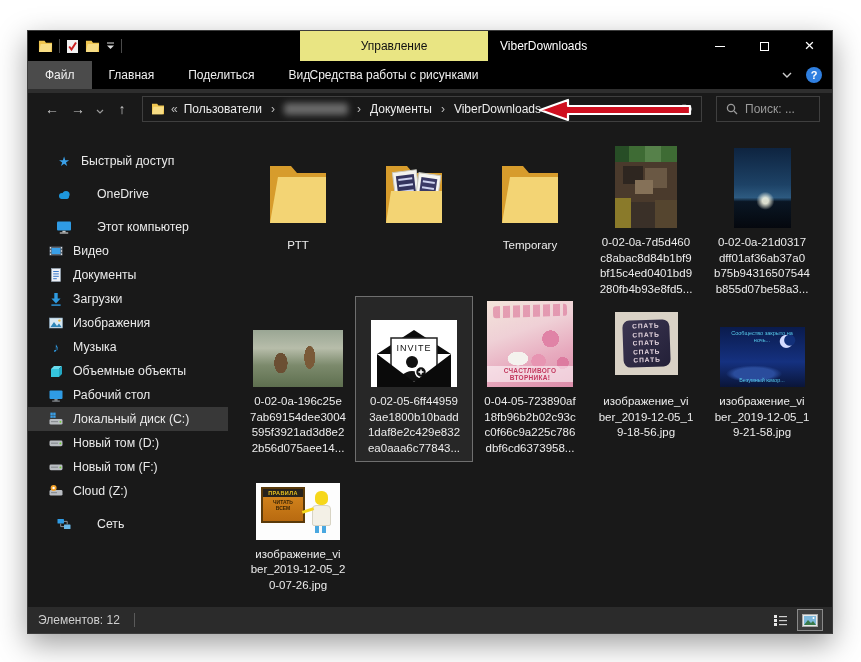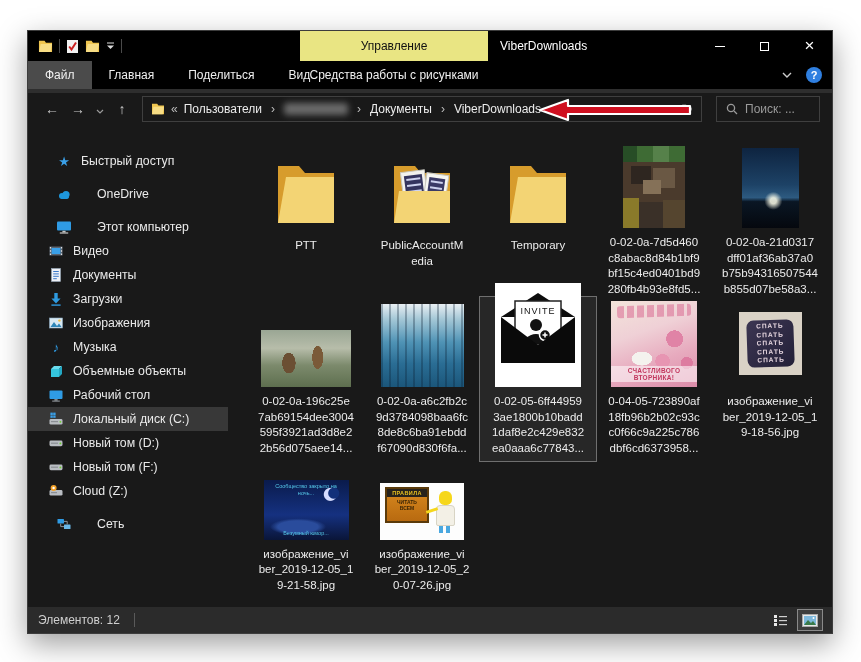--- a/index.html
+++ b/index.html
@@ -47,39 +47,39 @@
   .body { flex:1; display:flex; min-height:0; position:relative; }
   .sidebar { width:200px; flex:0 0 200px; padding-top:24px; font-size:12.3px; }
   .side-item { height:24px; display:flex; align-items:center; gap:9px; padding-left:28px; color:#eaeaea; white-space:nowrap; }
   .side-item.child { padding-left:20px; }
   .side-item.gap { margin-top:9px;gap:25px; }
   .side-item.sel { background:#383838; }
   .side-item svg, .side-item .uicon { flex:0 0 16px; }
   .uicon { width:16px; text-align:center; font-size:13px; }
 
   .content { position:relative; flex:1; }
-  .files { position:absolute; left:20px; top:16px; display:grid; grid-template-columns:repeat(5,116px); grid-template-rows:156px 164px 132px; }
+  .files { position:absolute; left:12px; top:16px; display:grid; grid-template-columns:repeat(5,116px); grid-template-rows:156px 164px 132px; }
   .cell { display:flex; flex-direction:column; align-items:center; padding-top:2px; }
   .cell.sel { background:rgba(120,120,120,.16); outline:1px solid #6f6f6f; }
   .tz { height:88px; width:100%; display:flex; align-items:flex-end; justify-content:center; }
   .flabel { margin-top:7px; font-size:11.5px; line-height:15.5px; text-align:center; white-space:pre-line; color:#ececec; }
 
   
   .th { position:relative; overflow:hidden; }
   .th-night { width:57px; height:80px;
       background: radial-gradient(circle at 55% 66%, rgba(255,255,235,.85) 0 3px, rgba(255,255,235,0) 9px),
                   linear-gradient(180deg,#0e2440 0%,#1d4266 46%,#2d5a80 62%,#0a1624 67%,#05080e 100%); }
   .th-marmots { width:90px; height:57px;
       background: radial-gradient(ellipse 11px 17px at 31% 58%, #6b4f33 60%, rgba(0,0,0,0) 61%),
                   radial-gradient(ellipse 9px 19px at 63% 48%, #7a5a38 60%, rgba(0,0,0,0) 61%),
                   linear-gradient(180deg,#9aa694 0%,#b7bdaa 32%,#7c8a6c 62%,#5e6f4f 100%); }
   .th-trees { width:83px; height:83px;
       background: repeating-linear-gradient(90deg, rgba(10,30,50,.30) 0 2px, rgba(0,0,0,0) 2px 8px),
                   linear-gradient(180deg,#e9eff3 0%,#a5c8d7 18%,#4f93b5 46%,#2a6d94 72%,#1b567a 100%); }
-  .th-invite { width:86px; height:104px; background:#fff; }
+  .th-invite { width:86px; height:67px; background:#fff; }
   .th-roses { width:86px; height:86px;
       background: radial-gradient(circle 14px at 74% 44%, #e083a6 60%, rgba(0,0,0,0) 61%),
                   radial-gradient(circle 12px at 60% 70%, #e795b2 60%, rgba(0,0,0,0) 61%),
                   radial-gradient(circle 10px at 88% 72%, #dd7ba0 60%, rgba(0,0,0,0) 61%),
                   radial-gradient(ellipse 15px 10px at 36% 67%, #f4f2ee 68%, rgba(0,0,0,0) 70%),
                   linear-gradient(160deg,#f3e4da 0%,#efd0d6 36%,#e7aabe 66%,#db8ca9 100%); }
   .roses-banner { position:absolute; left:0; right:0; bottom:5px; text-align:center; font-size:6.5px; font-weight:bold;
                   color:#c2375e; background:rgba(255,255,255,.55); padding:1px 0; letter-spacing:.3px; }
   .roses-script { position:absolute; top:4px; left:6px; right:6px; height:12px;
                   background: repeating-linear-gradient(90deg,#d96a92 0 7px, rgba(0,0,0,0) 7px 10px);
@@ -382,22 +382,20 @@
               <g transform="translate(50,42) rotate(8)">
                     <rect x="-11" y="-21" width="22" height="40" fill="#f6f6f2" stroke="#c8c8c0"></rect>
                     <rect x="-8" y="-17" width="16" height="28" fill="#3a3a66"></rect>
                     <rect x="-6" y="-14" width="12" height="2" fill="#cdd2ee"></rect>
                     <rect x="-6" y="-8" width="12" height="2" fill="#cdd2ee"></rect>
                     <rect x="-6" y="-2" width="12" height="2" fill="#cdd2ee"></rect>
                   </g>
               <path d="M9 70 14 38h51v32z" fill="#f3d474"></path>
                 </svg>
               </div>
-            <div class="flabel">PublicAccountM
-edia</div>
           </div>
 
           <div class="cell">
             <div class="tz">
                 <svg width="74" height="78" viewBox="0 0 74 78">
                   <path d="M9 13h21l6 7h29v50H9z" fill="#d79c2c"></path>
                   <path d="M9 70 17 24h48v46z" fill="#f3d474"></path>
                 </svg>
               </div>
             <div class="flabel">Temporary</div>
@@ -437,29 +435,20 @@
           <div class="cell">
             <div class="tz">
                 <div class="th th-marmots"></div>
               </div>
             <div class="flabel">0-02-0a-196c25e
 7ab69154dee3004
 595f3921ad3d8e2
 2b56d075aee14...</div>
           </div>
 
-          <div class="cell">
-            <div class="tz">
-                <div class="th th-trees"></div>
-              </div>
-            <div class="flabel">0-02-0a-a6c2fb2c
-9d3784098baa6fc
-8de8c6ba91ebdd
-f67090d830f6fa...</div>
-          </div>
 
           <div class="cell sel">
             <div class="tz">
                 <div class="th th-invite">
               <svg width="86" height="86" viewBox="0 0 86 86">
                 <path d="M6 34 43 10 80 34z" fill="#0c0c0c"></path>
                 <rect x="20" y="18" width="46" height="44" fill="#fff" stroke="#222" stroke-width="1.5"></rect>
                 <text x="43" y="31" text-anchor="middle" font-size="9" letter-spacing="1" fill="#111" font-family="Liberation Sans, sans-serif">INVITE</text>
                 <circle cx="41" cy="42" r="6" fill="#111"></circle>
                 <path d="M30 56q11-10 22 0v5H30z" fill="#111"></path>

